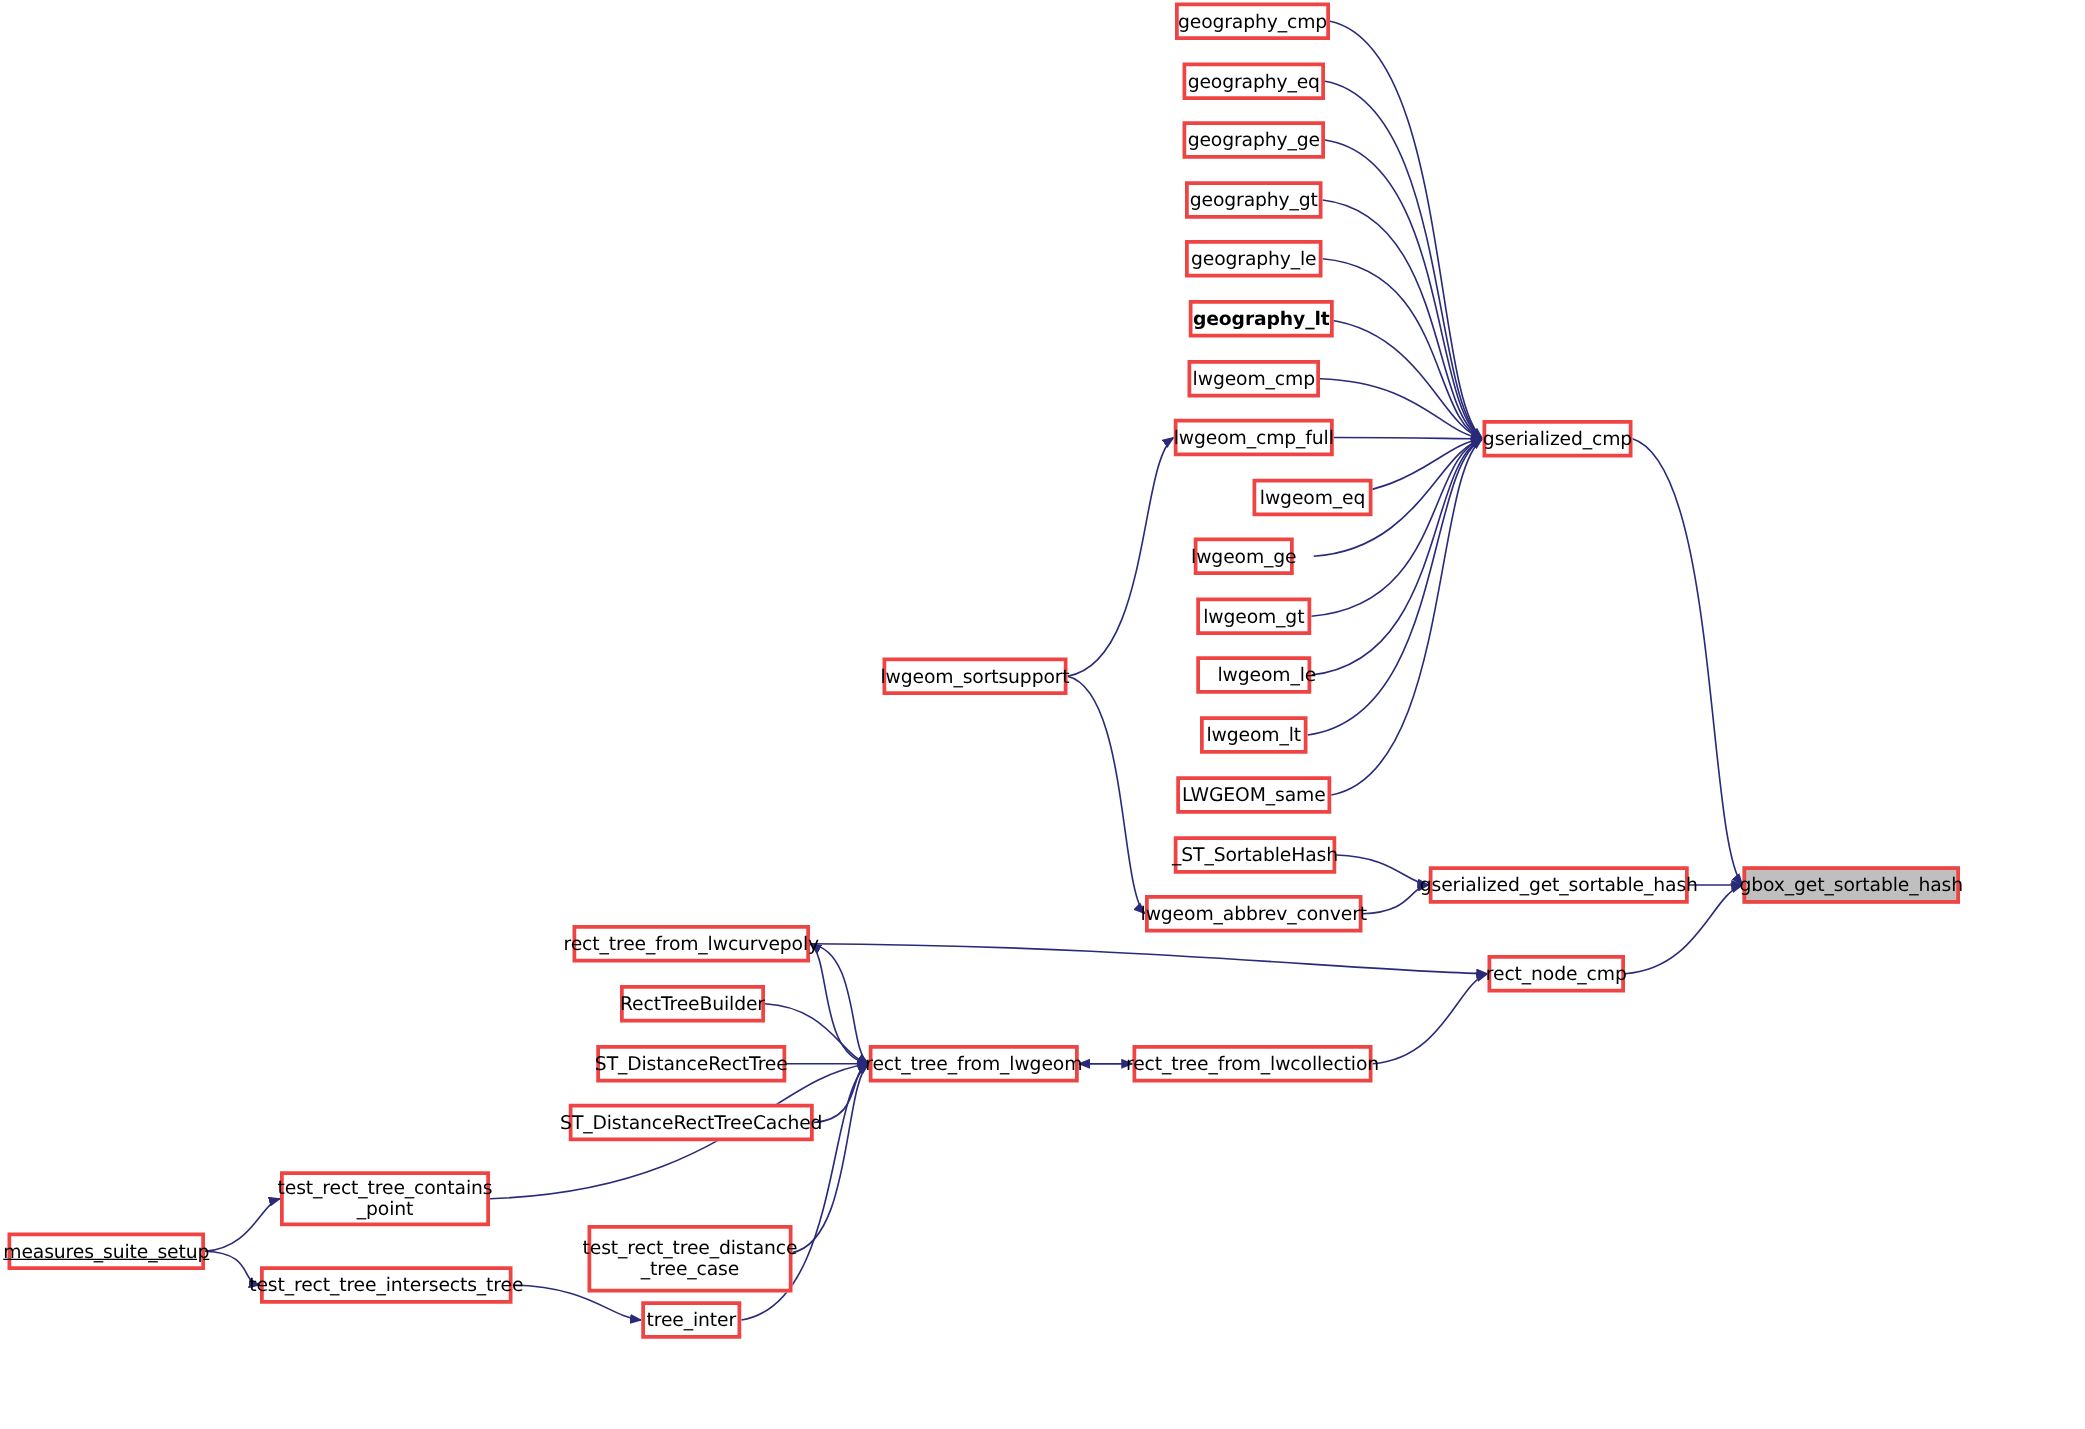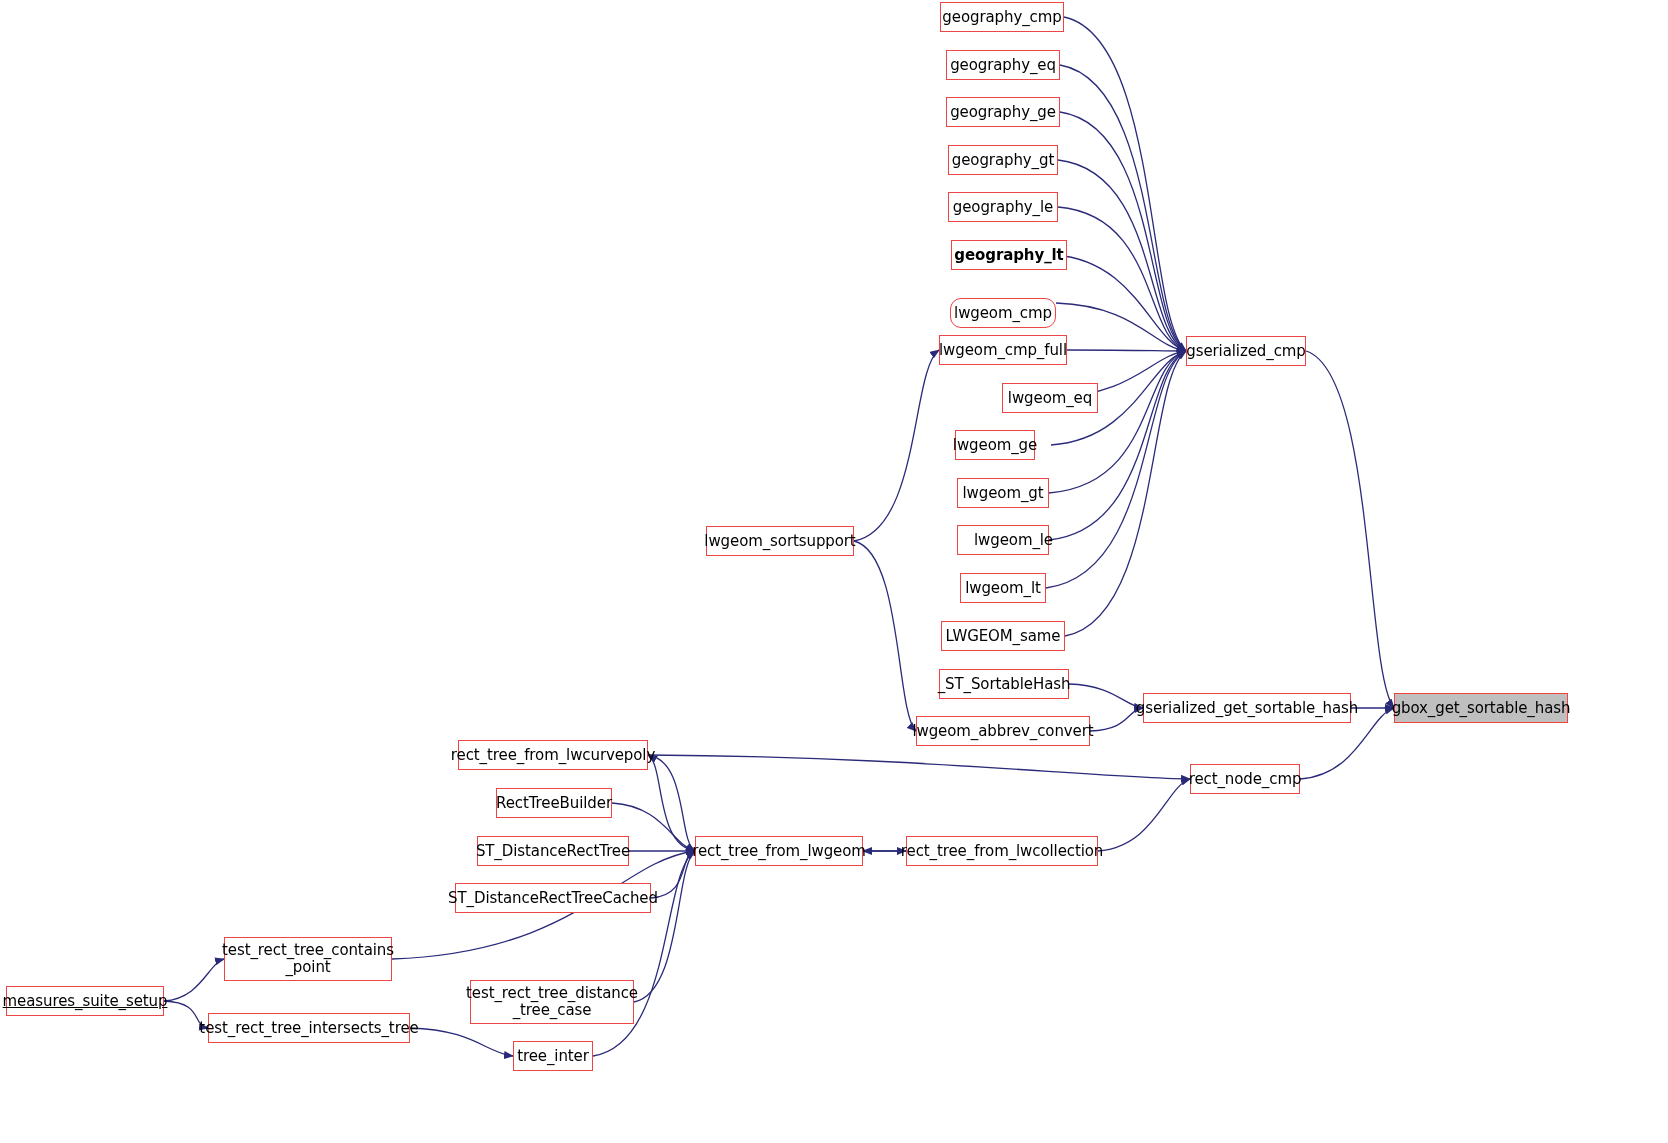--- a/index.html
+++ b/index.html
@@ -20,21 +20,21 @@
     position: absolute;
     left: 0;
     top: 0;
     width: 1668px;
     height: 1143px;
     pointer-events: none;
   }
   .node {
     position: absolute;
     box-sizing: border-box;
-    border: 1px solid #ef4444;
+    border: 3px solid #ef4444;
     background: #ffffff;
     color: #000000;
     font-size: 15px;
     line-height: 1.12;
     display: flex;
     align-items: center;
     justify-content: center;
     text-align: center;
     white-space: pre-line;
     letter-spacing: -0.1px;
@@ -99,21 +99,21 @@
         <path d="M 410 1028 C 473.86 1029.68, 486.1788 1053.2, 513 1056" fill="none" stroke="#2a2a7a" stroke-width="1.3" marker-end="url(#arrowhead)"></path>
       </g>
   </svg>
   <div id="node-layer">
       <div class="node" style="left: 940px; top: 2px; width: 124px; height: 30px;"><span class="lbl">geography_cmp</span></div>
       <div class="node" style="left: 946px; top: 50px; width: 114px; height: 30px;"><span class="lbl">geography_eq</span></div>
       <div class="node" style="left: 946px; top: 97px; width: 114px; height: 30px;"><span class="lbl">geography_ge</span></div>
       <div class="node" style="left: 948px; top: 145px; width: 110px; height: 30px;"><span class="lbl">geography_gt</span></div>
       <div class="node" style="left: 948px; top: 192px; width: 110px; height: 30px;"><span class="lbl">geography_le</span></div>
       <div class="node" style="left: 951px; top: 240px; width: 116px; height: 30px; font-weight: bold;"><span class="lbl">geography_lt</span></div>
-      <div class="node" style="left: 950px; top: 298px; width: 106px; height: 30px; border-radius: 11px;"><span class="lbl">lwgeom_cmp</span></div>
+      <div class="node" style="left: 950px; top: 288px; width: 106px; height: 30px;"><span class="lbl">lwgeom_cmp</span></div>
       <div class="node" style="left: 939px; top: 335px; width: 128px; height: 30px;"><span class="lbl">lwgeom_cmp_full</span></div>
       <div class="node" style="left: 955px; top: 383px; width: 96px; height: 30px; margin-left: 47px;"><span class="lbl">lwgeom_eq</span></div>
       <div class="node" style="left: 955px; top: 430px; width: 80px; height: 30px;"><span class="lbl">lwgeom_ge</span></div>
       <div class="node" style="left: 957px; top: 478px; width: 92px; height: 30px;"><span class="lbl">lwgeom_gt</span></div>
       <div class="node" style="left: 957px; top: 525px; width: 92px; height: 30px; padding-left: 21px;"><span class="lbl">lwgeom_le</span></div>
       <div class="node" style="left: 960px; top: 573px; width: 86px; height: 30px;"><span class="lbl">lwgeom_lt</span></div>
       <div class="node" style="left: 941px; top: 621px; width: 124px; height: 30px;"><span class="lbl">LWGEOM_same</span></div>
       <div class="node" style="left: 939px; top: 669px; width: 130px; height: 30px;"><span class="lbl">_ST_SortableHash</span></div>
       <div class="node" style="left: 916px; top: 716px; width: 174px; height: 30px;"><span class="lbl">lwgeom_abbrev_convert</span></div>
       <div class="node" style="left: 706px; top: 526px; width: 148px; height: 30px;"><span class="lbl">lwgeom_sortsupport</span></div>
@@ -122,19 +122,19 @@
       <div class="node highlight" style="left: 1394px; top: 693px; width: 174px; height: 30px;"><span class="lbl">gbox_get_sortable_hash</span></div>
       <div class="node" style="left: 1190px; top: 764px; width: 110px; height: 30px;"><span class="lbl">rect_node_cmp</span></div>
       <div class="node" style="left: 458px; top: 740px; width: 190px; height: 30px; text-align: right;"><span class="lbl">rect_tree_from_lwcurvepoly</span></div>
       <div class="node" style="left: 496px; top: 788px; width: 116px; height: 30px;"><span class="lbl">RectTreeBuilder</span></div>
       <div class="node" style="left: 477px; top: 836px; width: 152px; height: 30px;"><span class="lbl">ST_DistanceRectTree</span></div>
       <div class="node" style="left: 455px; top: 883px; width: 196px; height: 30px;"><span class="lbl">ST_DistanceRectTreeCached</span></div>
       <div class="node" style="left: 695px; top: 836px; width: 168px; height: 30px;"><span class="lbl">rect_tree_from_lwgeom</span></div>
       <div class="node" style="left: 906px; top: 836px; width: 192px; height: 30px;"><span class="lbl">rect_tree_from_lwcollection</span></div>
       <div class="node" style="left: 224px; top: 937px; width: 168px; height: 44px;"><span class="lbl">test_rect_tree_contains
 _point</span></div>
-      <div class="node" style="left: 470px; top: 980px; width: 164px; height: 44px;"><span class="lbl">test_rect_tree_distance
+      <div class="node" style="left: 470px; top: 980px; width: 164px; height: 54px;"><span class="lbl">test_rect_tree_distance
 _tree_case</span></div>
       <div class="node" style="left: 6px; top: 986px; width: 158px; height: 30px; text-decoration: underline;"><span class="lbl">measures_suite_setup</span></div>
       <div class="node" style="left: 208px; top: 1013px; width: 202px; height: 30px;"><span class="lbl">test_rect_tree_intersects_tree</span></div>
       <div class="node" style="left: 513px; top: 1041px; width: 80px; height: 30px;"><span class="lbl">tree_inter</span></div>
     </div>
 </div>
 
 </body></html>

